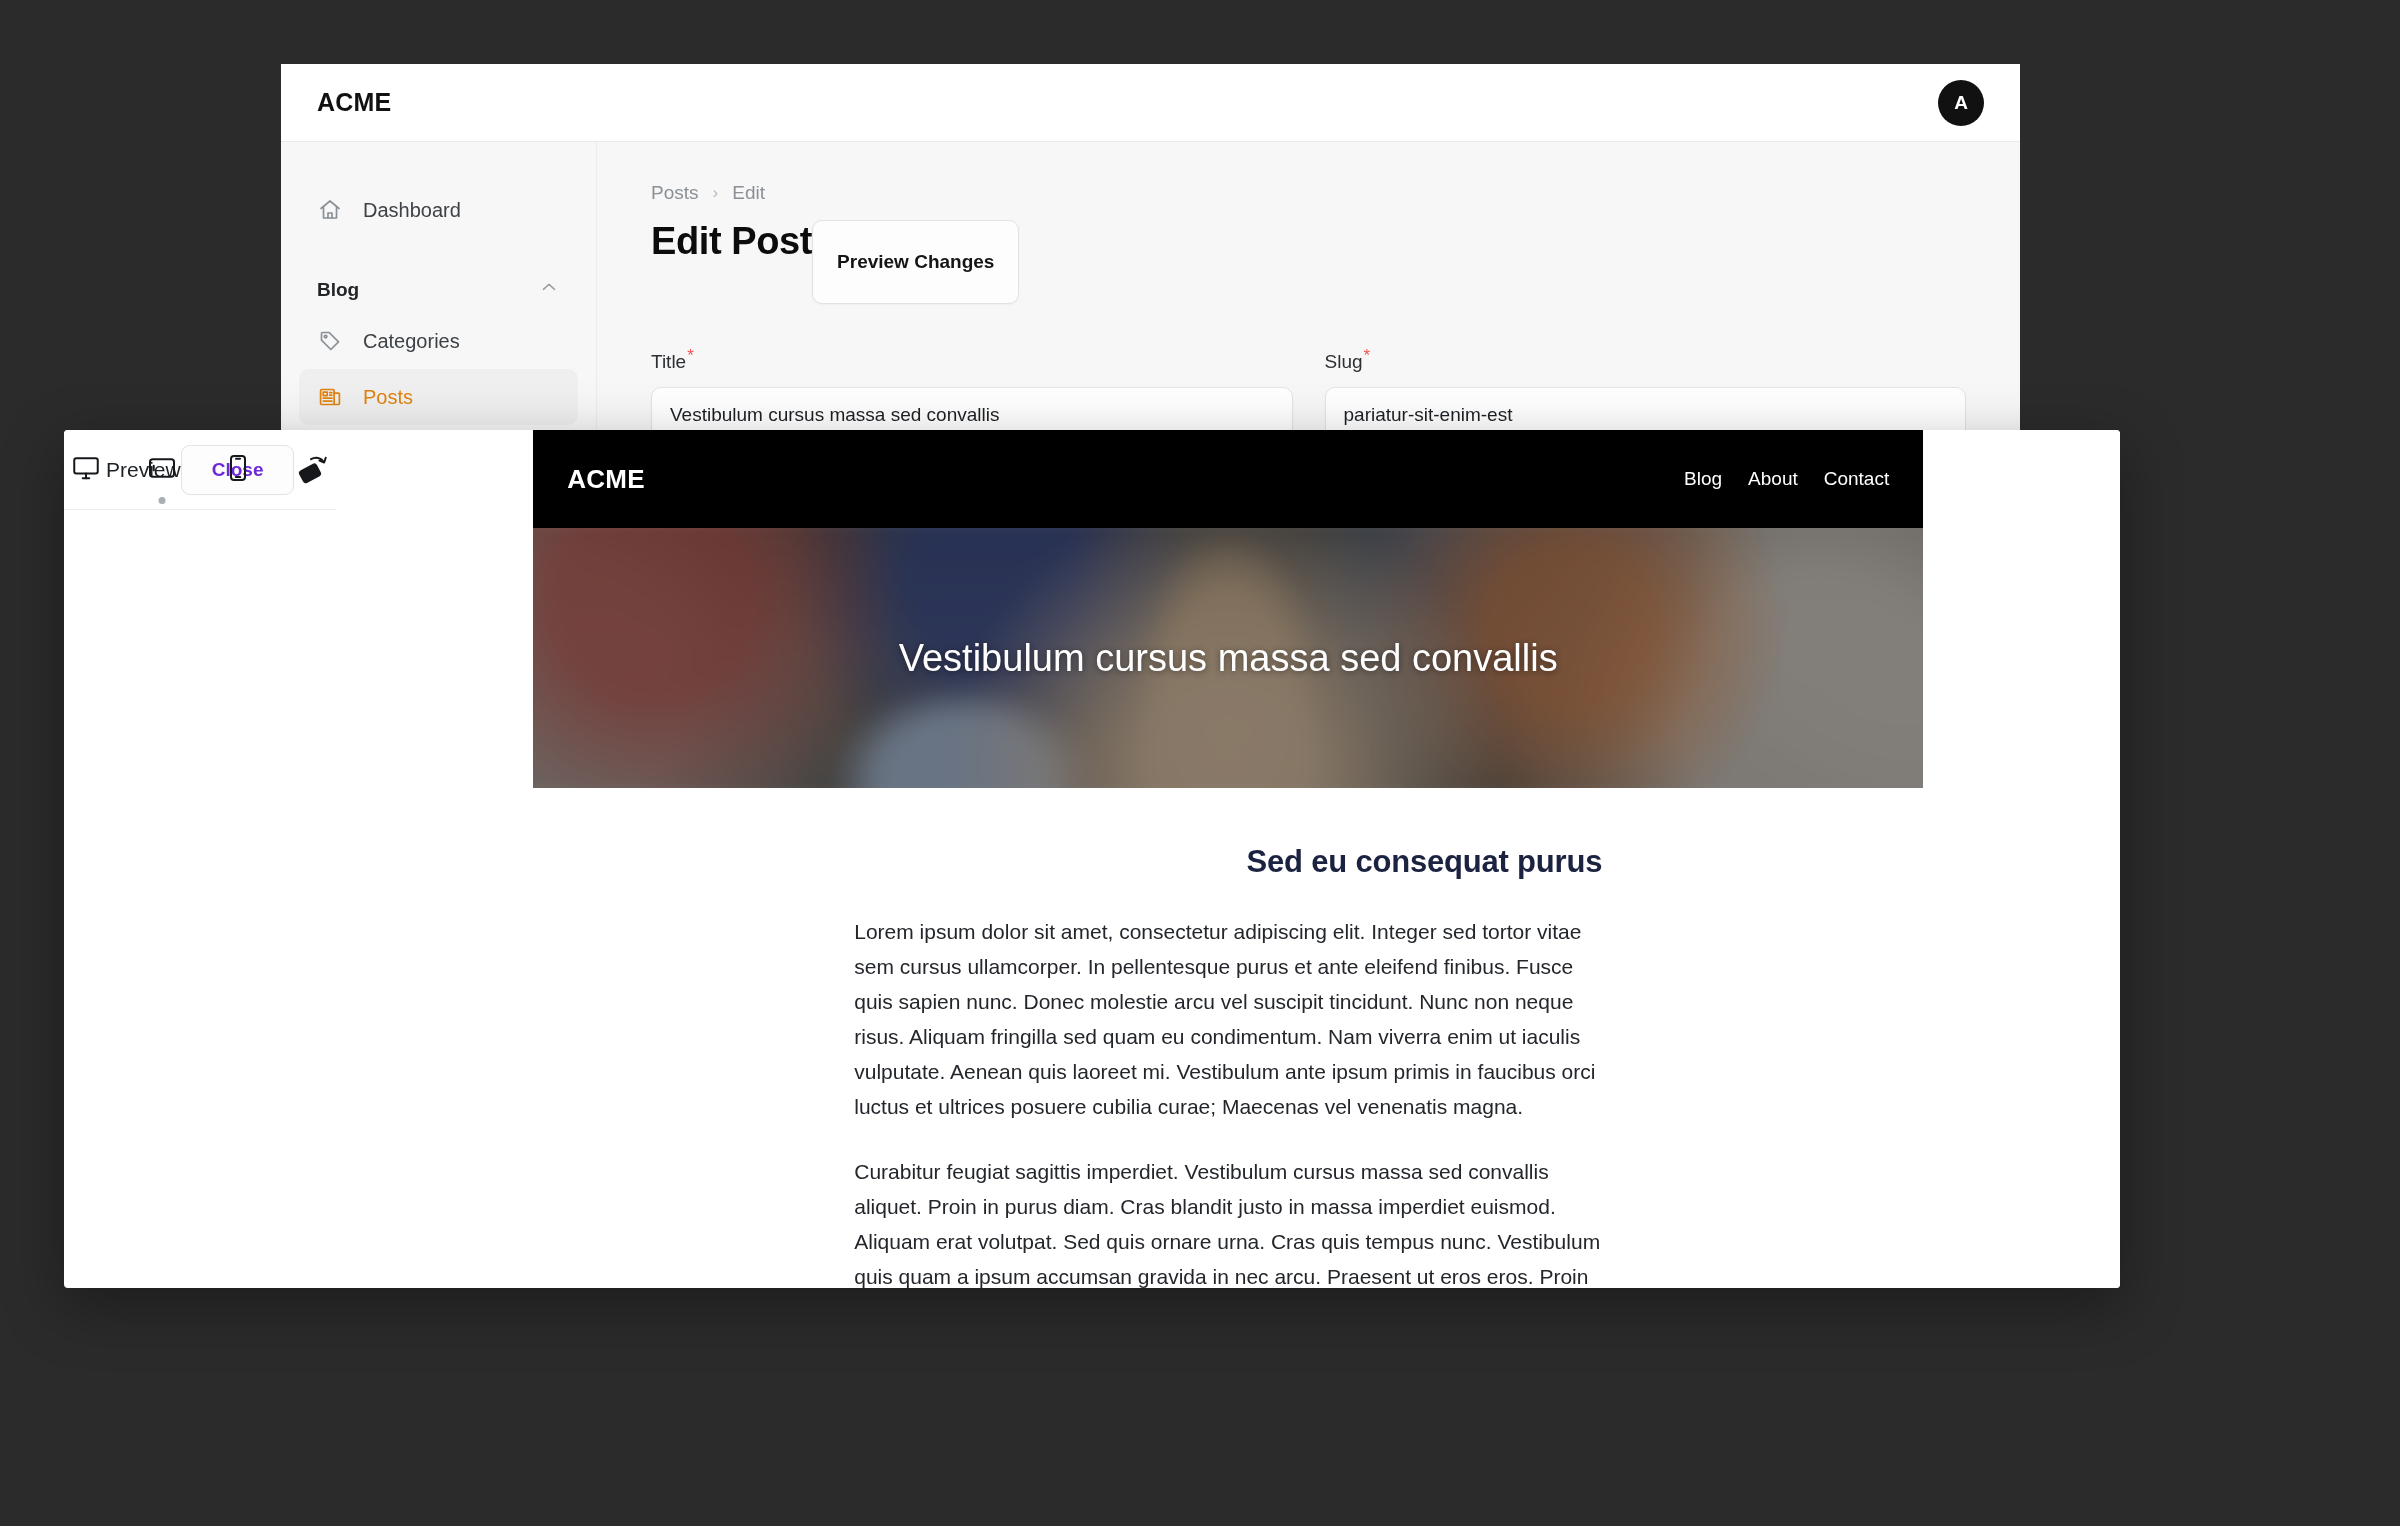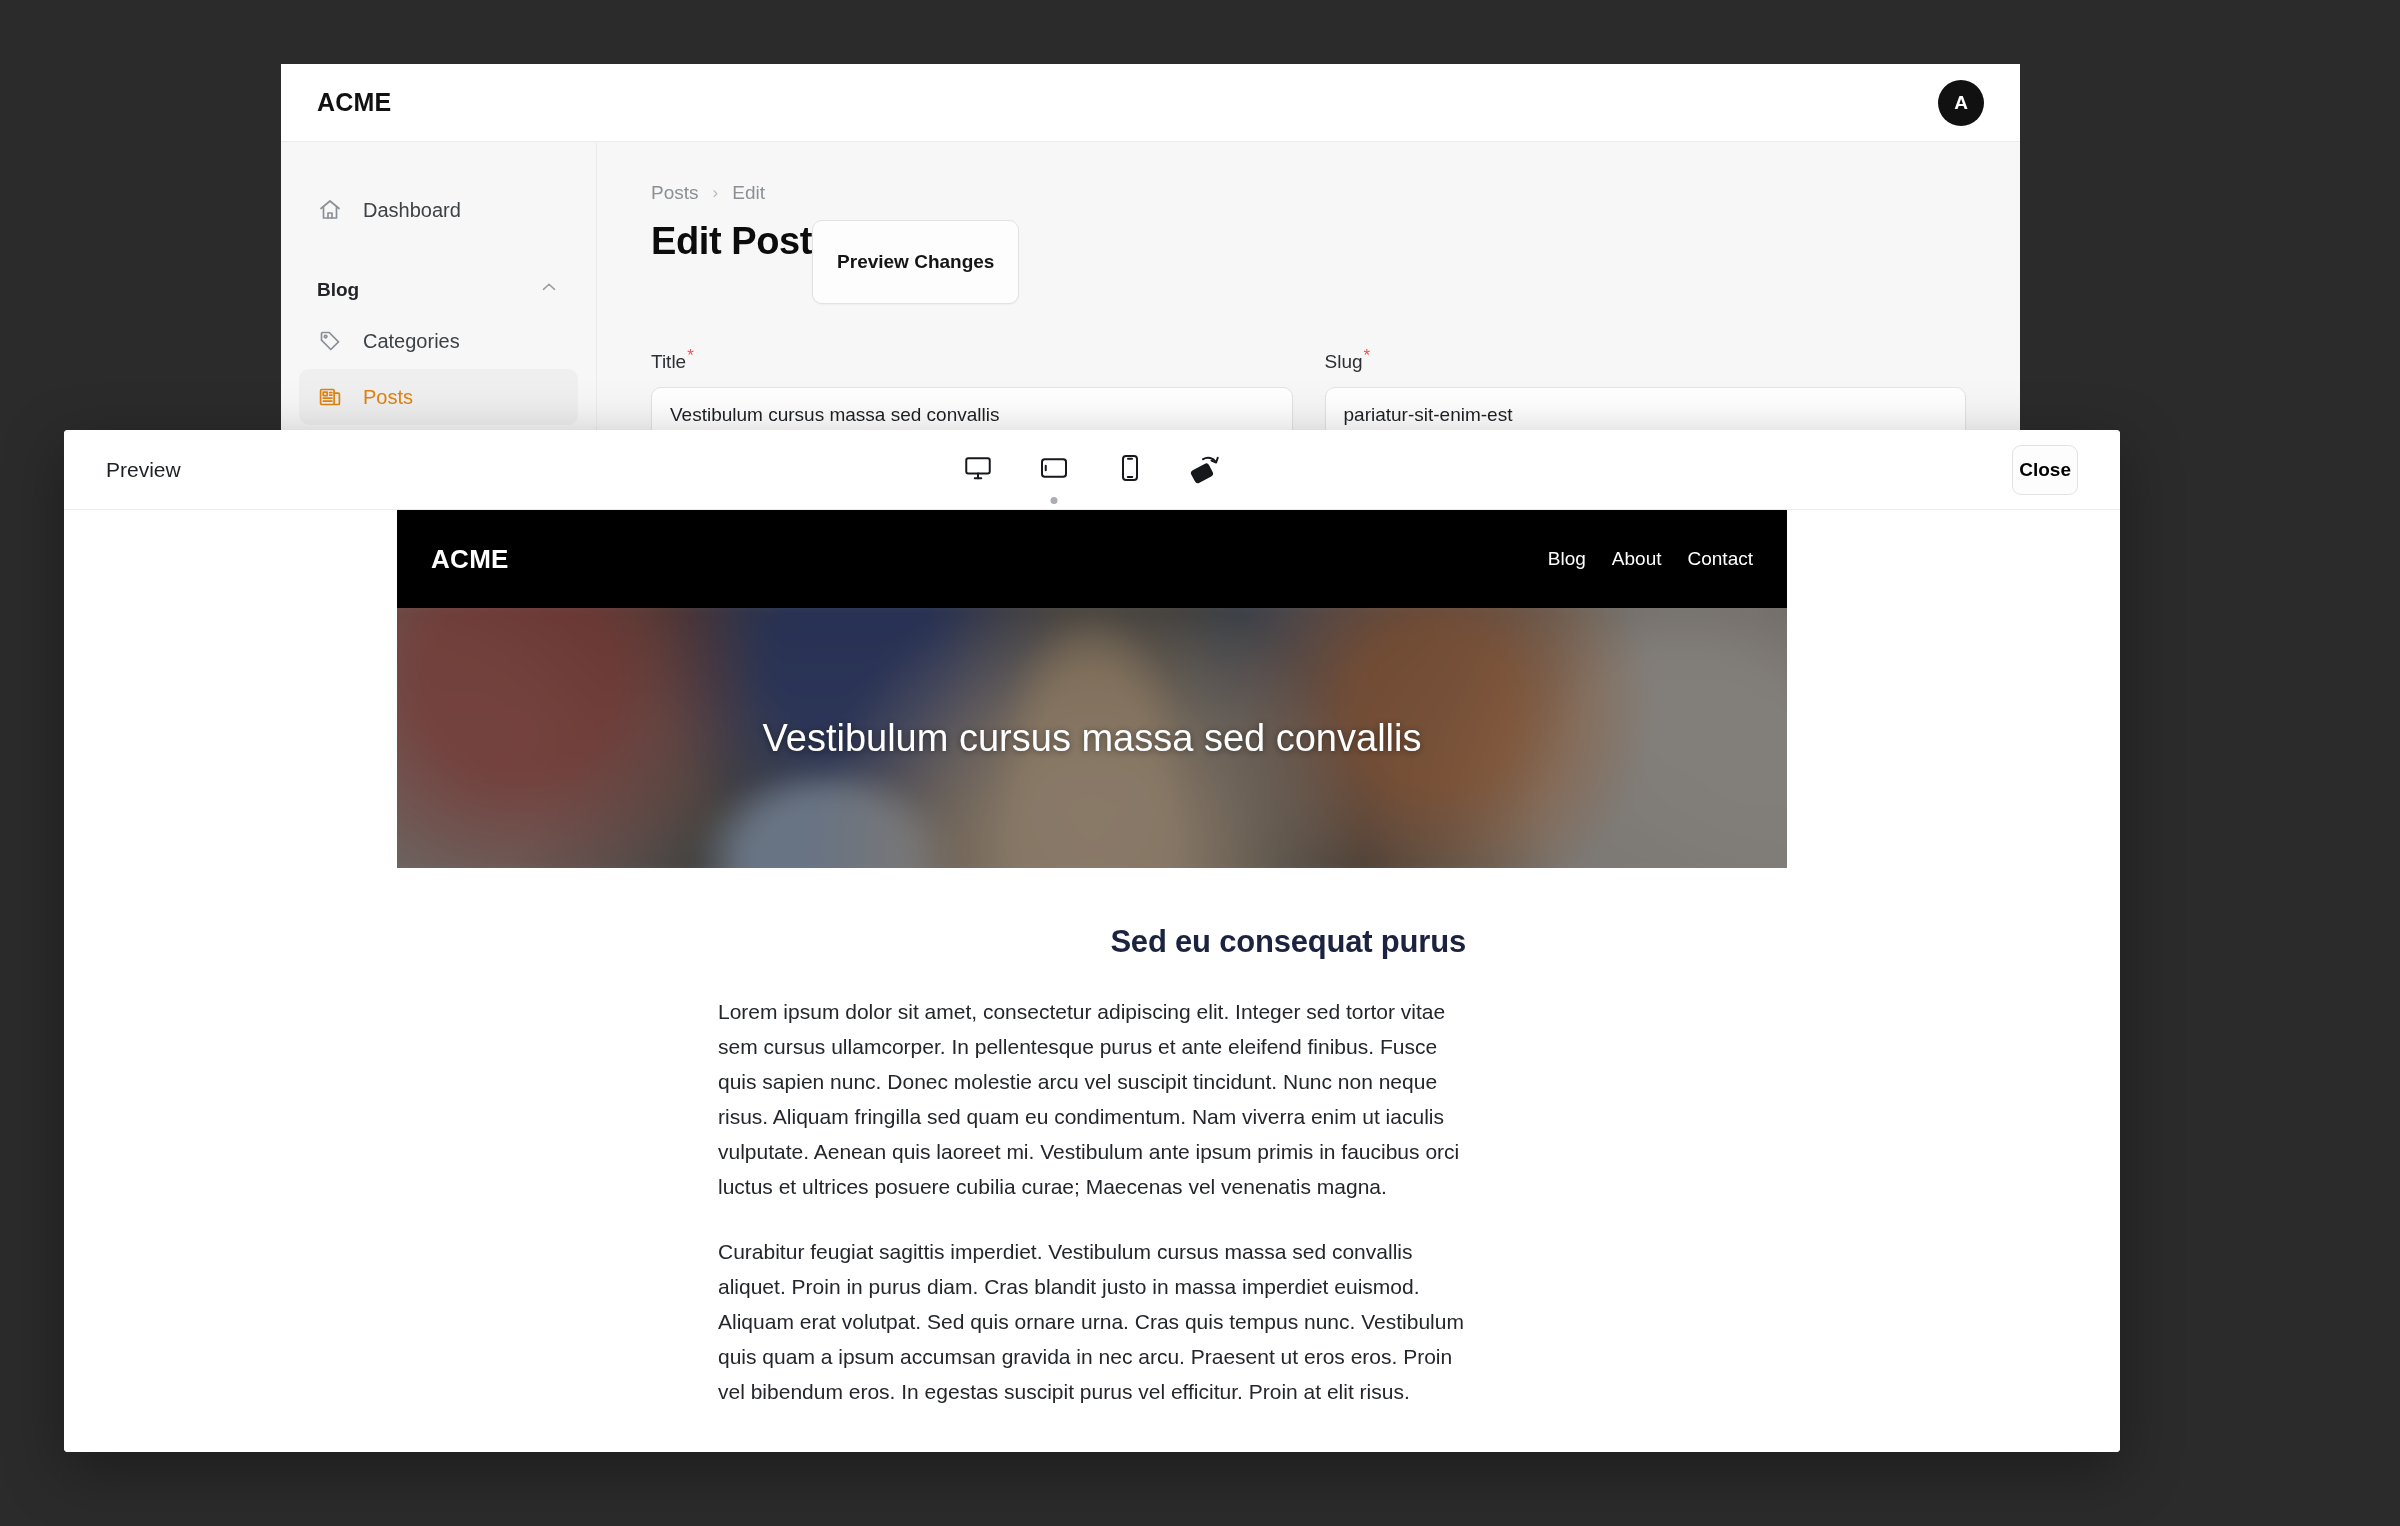--- a/index.html
+++ b/index.html
@@ -169,27 +169,26 @@
   #modal-scrim {
     position: absolute; inset: 0;
     background: rgba(0,0,0,0);
     pointer-events: none;
   }
   #preview-modal {
     position: absolute;
     left: 64px;
     top: 430px;
     width: 2056px;
-    height: 1022px;
+    height: 858px;
     background: #ffffff;
     border-radius: 4px;
     box-shadow: 0 18px 60px rgba(0,0,0,.34);
     overflow: hidden;
     display: flex;
-    flex-direction: column;
   }
   #preview-bar {
     height: 80px; min-height: 80px;
     background: #ffffff;
     border-bottom: 1px solid #ededed;
     display: flex; align-items: center;
     padding: 0 42px;
     position: relative;
   }
   #preview-label { font-size: 21px; color: #1d2024; }
@@ -211,22 +210,22 @@
     transform: translateX(-50%);
     width: 7px; height: 7px;
     border-radius: 50%;
     background: #a9aeb4;
   }
   #close-btn {
     margin-left: auto;
     background: #fdfdfd;
     border: 1px solid #e2e2e2;
     border-radius: 9px;
-    padding: 13px 6px;
-    font-size: 19px; font-weight: bold; color: #000000;
+    padding: 13px 30px;
+    font-size: 19px; font-weight: bold; color: #6d28d9;
     cursor: pointer; font-family: inherit;
   }
 
   #preview-stage {
     flex: 1;
     background: #ffffff;
     display: flex;
     justify-content: center;
     overflow: hidden;
     min-height: 0;

